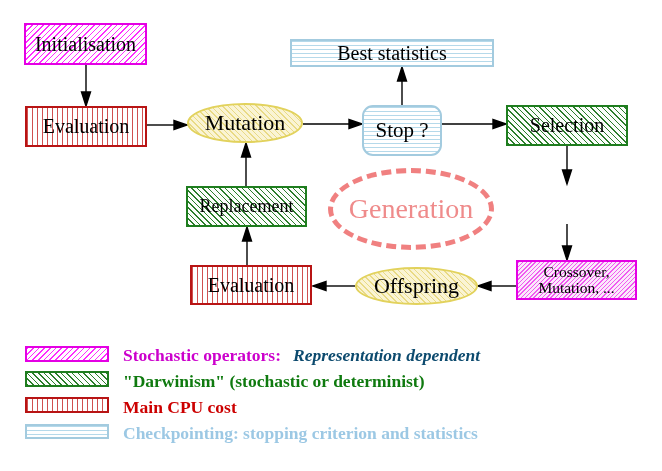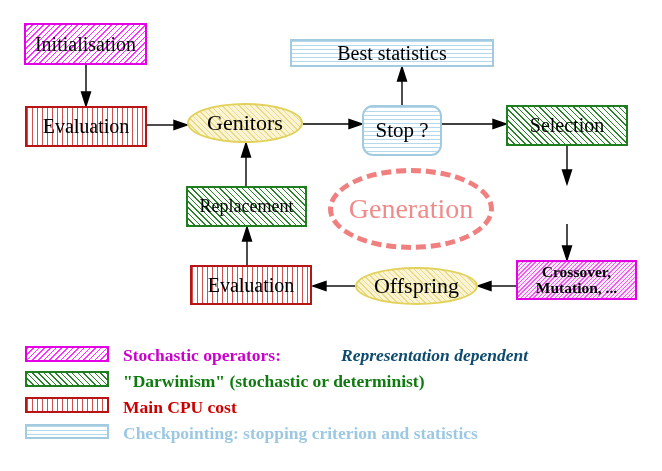--- a/index.html
+++ b/index.html
@@ -13,21 +13,20 @@
     text-align:center;font-size:20px;line-height:1.05;
   }
   
   .hatch-magenta{
     border:2px solid #e400e4;
     background:repeating-linear-gradient(135deg,#ff2cff 0 1px,rgba(255,255,255,0) 1px 4px) #fff;
   }
   .hatch-magenta-pink{
     border:2px solid #e400e4;
     background:repeating-linear-gradient(135deg,#f05cf0 0 1px,rgba(255,255,255,0) 1px 3px) #fbe9fb;
-    font-weight:bold;
   }
   .hatch-green{
     border:2px solid #1e7d1e;
     background:repeating-linear-gradient(45deg,#2b7d2b 0 1px,rgba(255,255,255,0) 1px 4px) #fbfefb;
   }
   .stripe-red{
     border:2px solid #b81414;
     background:repeating-linear-gradient(90deg,#d05050 0 1px,rgba(255,255,255,0) 1px 5px) #fff;
   }
   .stripe-cyan{
@@ -104,21 +103,21 @@
 
   <div class="node hatch-magenta" style="left:24px;top:23px;width:123px;height:42px;">
     <span>Initialisation</span>
   </div>
 
   <div class="node stripe-red" style="left:25px;top:106px;width:122px;height:41px;">
     <span>Evaluation</span>
   </div>
 
   <div class="node ellipse-yellow" style="left:187px;top:103px;width:116px;height:40px;">
-    <span>Genitors</span>
+    <span>Mutation</span>
   </div>
 
   <div class="node stripe-cyan" style="left:290px;top:39px;width:204px;height:28px;font-size:20px;">
     <span>Best statistics</span>
   </div>
 
   <div class="node stripe-cyan" style="left:362px;top:105px;width:80px;height:51px;border-radius:11px;font-size:21px;">
     <span>Stop ?</span>
   </div>
 
@@ -143,21 +142,21 @@
   <div class="node stripe-red" style="left:190px;top:265px;width:122px;height:40px;">
     <span>Evaluation</span>
   </div>
 
   <div class="node ellipse-yellow" style="left:355px;top:267px;width:123px;height:38px;">
     <span>Offspring</span>
   </div>
 
   <div>
     <div class="swatch hatch-magenta" style="left:25px;top:346px;"></div>
-    <div class="legend-text" style="top:344px;gap:48px;">
+    <div class="legend-text" style="top:344px;">
       <span style="color:#cc00cc;">Stochastic operators:</span>
       <span style="color:#0c4a6e;margin-left:12px;font-style:italic;">Representation dependent</span>
     </div>
 
     <div class="swatch hatch-green" style="left:25px;top:371px;"></div>
     <div class="legend-text" style="top:370px;color:#0f7a0f;">
       <span>"Darwinism" (stochastic or determinist)</span>
     </div>
 
     <div class="swatch stripe-red" style="left:25px;top:397px;"></div>

